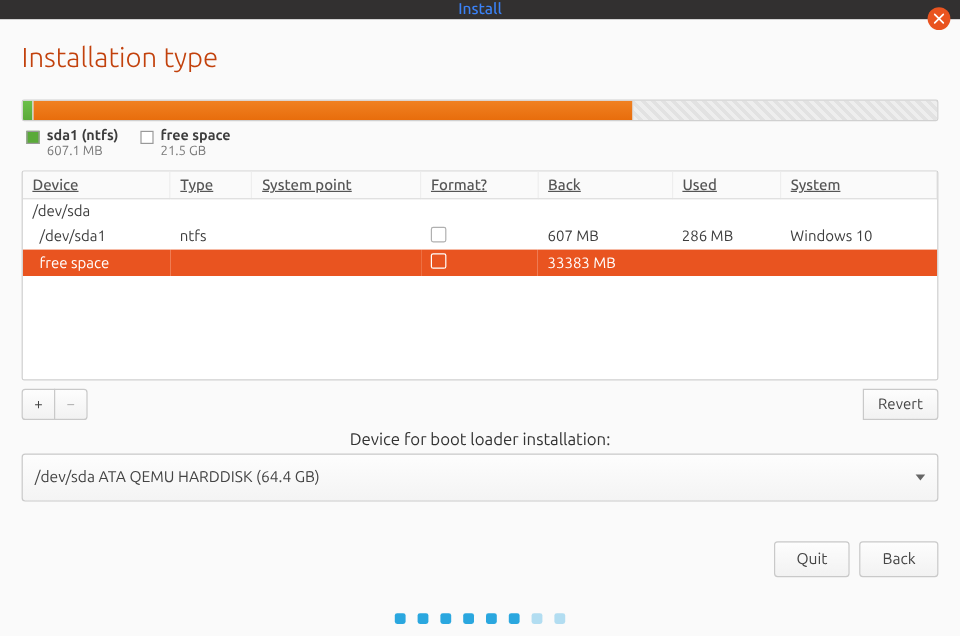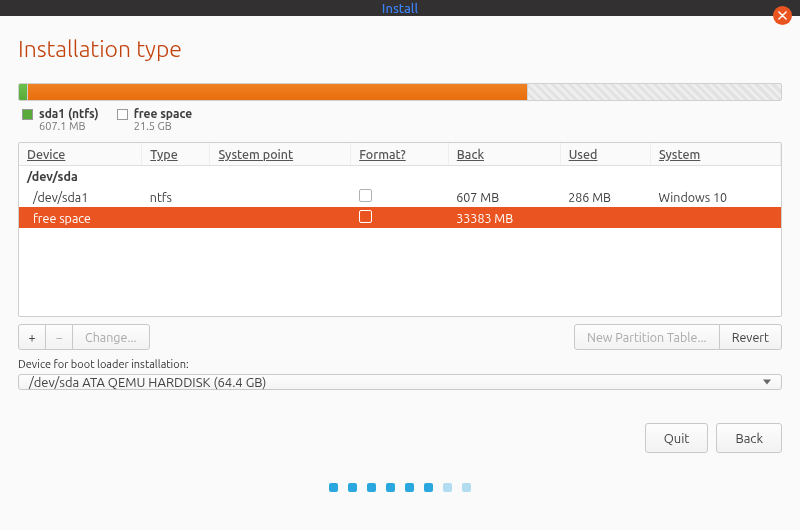--- a/index.html
+++ b/index.html
@@ -74,21 +74,21 @@
   table { width: 100%; border-collapse: collapse; font-size: 12.5px; }
   thead th {
     text-align: left; font-weight: 500; color: #555;
     padding: 4px 8px;
     border-bottom: 1px solid #e0e0e0;
     border-right: 1px solid #eee;
     background: #fafafa;
     text-decoration: underline;
   }
   tbody td { padding: 3px 8px; height: 20px; vertical-align: middle; }
-  tbody tr.parent td { font-weight: bold; margin-top: 28px; }
+  tbody tr.parent td { font-weight: normal; margin-top: 28px; }
   tbody tr.child td:first-child { padding-left: 14px; }
   tbody tr.selected { background: #e95420; color: #fff; }
   tbody tr.selected .chk { border-color: #fff; }
   .chk {
     width: 13px; height: 13px;
     border: 1px solid #b0b0b0;
     border-radius: 2px;
     display: inline-block;
   }
   .toolbar {
@@ -106,24 +106,24 @@
     display: inline-flex; align-items: center; justify-content: center;
     cursor: pointer;
   }
   .btn.disabled { color: #aaa; cursor: default; }
   .btn.sq { width: 28px; padding: 0; }
   .btn-group { display: flex; }
   .btn-group .btn { border-radius: 0; margin-left: -1px; }
   .btn-group .btn:first-child { border-radius: 3px 0 0 3px; margin-left: 0; }
   .btn-group .btn:last-child { border-radius: 0 3px 3px 0; }
   .toolbar .spacer { flex: 1; }
-  .boot-label { margin-top: 8px; font-size: 11px; color: #333; }
+  .boot-label { margin-top: 8px; font-size: 14px; color: #333; text-align: center; }
   .combo {
     margin-top: 4px;
-    height: 16px;
+    height: 40px;
     border: 1px solid #c9c9c9;
     border-radius: 3px;
     background: linear-gradient(#fdfdfd,#f4f4f4);
     display: flex; align-items: center;
     padding: 0 10px;
     font-size: 13px;
     color: #444;
     position: relative;
     cursor: pointer;
   }
@@ -228,25 +228,23 @@
             <td></td>
           </tr>
         </tbody>
     </table>
   </div>
 
   <div class="toolbar">
     <div class="btn-group">
       <span class="btn sq">+</span>
       <span class="btn sq disabled">−</span>
-      <span class="btn disabled">Change...</span>
     </div>
     <span class="spacer"></span>
     <div class="btn-group">
-      <span class="btn disabled">New Partition Table...</span>
       <span class="btn">Revert</span>
     </div>
   </div>
 
   <div class="boot-label">Device for boot loader installation:</div>
   <div class="combo">
     <span>/dev/sda   ATA QEMU HARDDISK (64.4 GB)</span>
     <span class="arrow"></span>
   </div>
 

